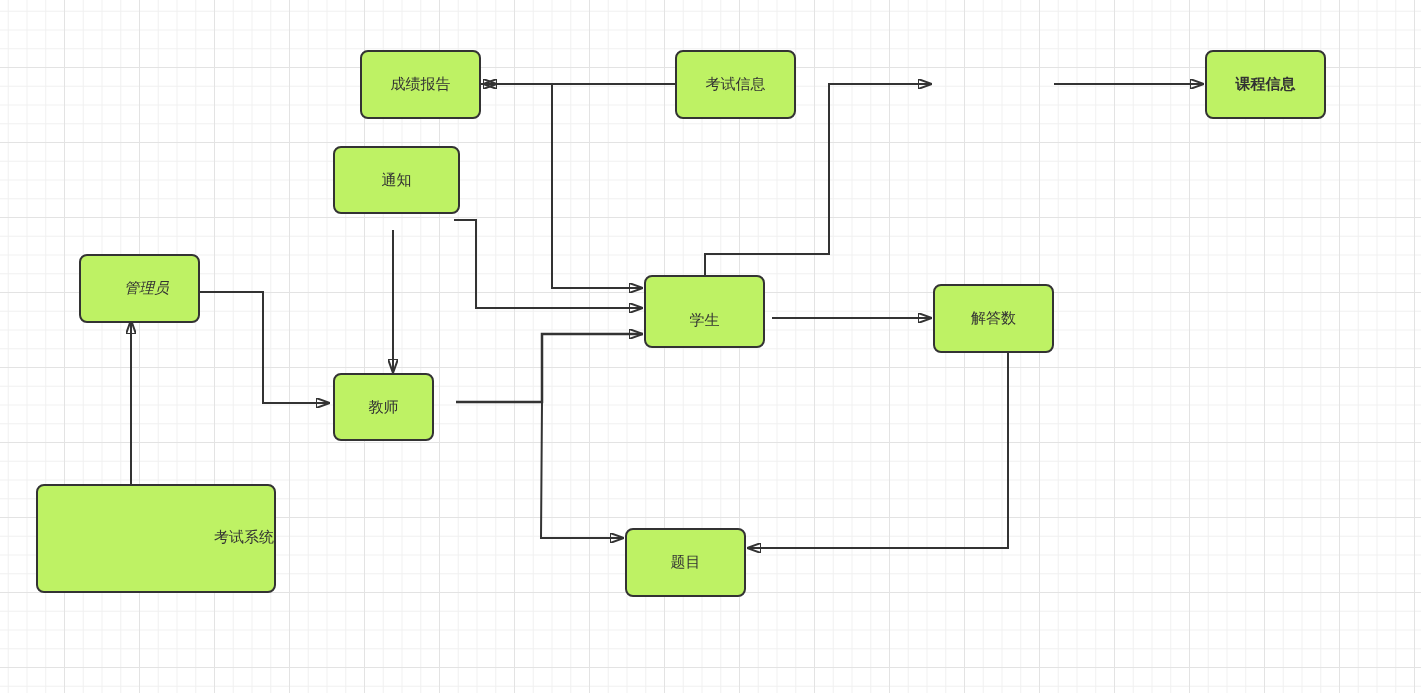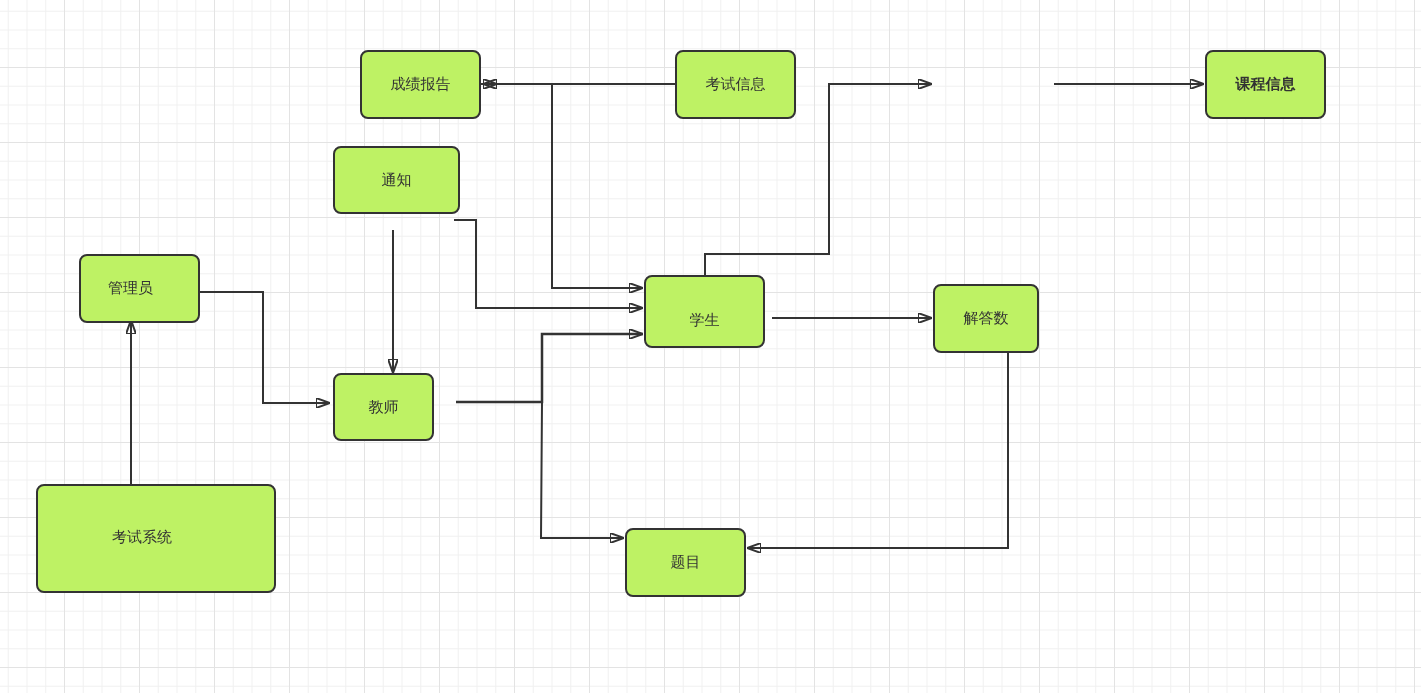--- a/index.html
+++ b/index.html
@@ -77,37 +77,37 @@
 
 
   <div class="node" style="left:1205px; top:50px; width:121px; height:69px;font-weight:bold;">
     <span>课程信息</span>
   </div>
 
   <div class="node" style="left:333px; top:146px; width:127px; height:68px;">
     <span>通知</span>
   </div>
 
-  <div class="node" style="left:79px; top:254px; width:121px; height:69px; justify-content:flex-start; padding-left:27px;">
+  <div class="node" style="left:79px; top:254px; width:121px; height:69px; justify-content:flex-start; padding-left:43px;font-style:italic;">
     <span>管理员</span>
   </div>
 
   <div class="node" style="left:644px; top:275px; width:121px; height:73px; padding-top:18px;">
     <span>学生</span>
   </div>
 
-  <div class="node" style="left:933px; top:284px; width:106px; height:69px;align-items:center;">
+  <div class="node" style="left:933px; top:284px; width:121px; height:69px;align-items:center;">
     <span>解答数</span>
   </div>
 
   <div class="node" style="left:333px; top:373px; width:101px; height:68px;">
     <span>教师</span>
   </div>
 
-  <div class="node" style="left:36px; top:484px; width:240px; height:109px; justify-content:flex-start; align-items:flex-start; padding-left:74px; padding-top:42px;">
+  <div class="node" style="left:36px; top:484px; width:240px; height:109px; justify-content:flex-end; align-items:flex-start; padding-left:48px; padding-top:42px;">
     <span>考试系统</span>
   </div>
 
   <div class="node" style="left:625px; top:504px; width:121px; height:69px;margin-top:24px;">
     <span>题目</span>
   </div>
 
 </div>
 
 </body></html>

